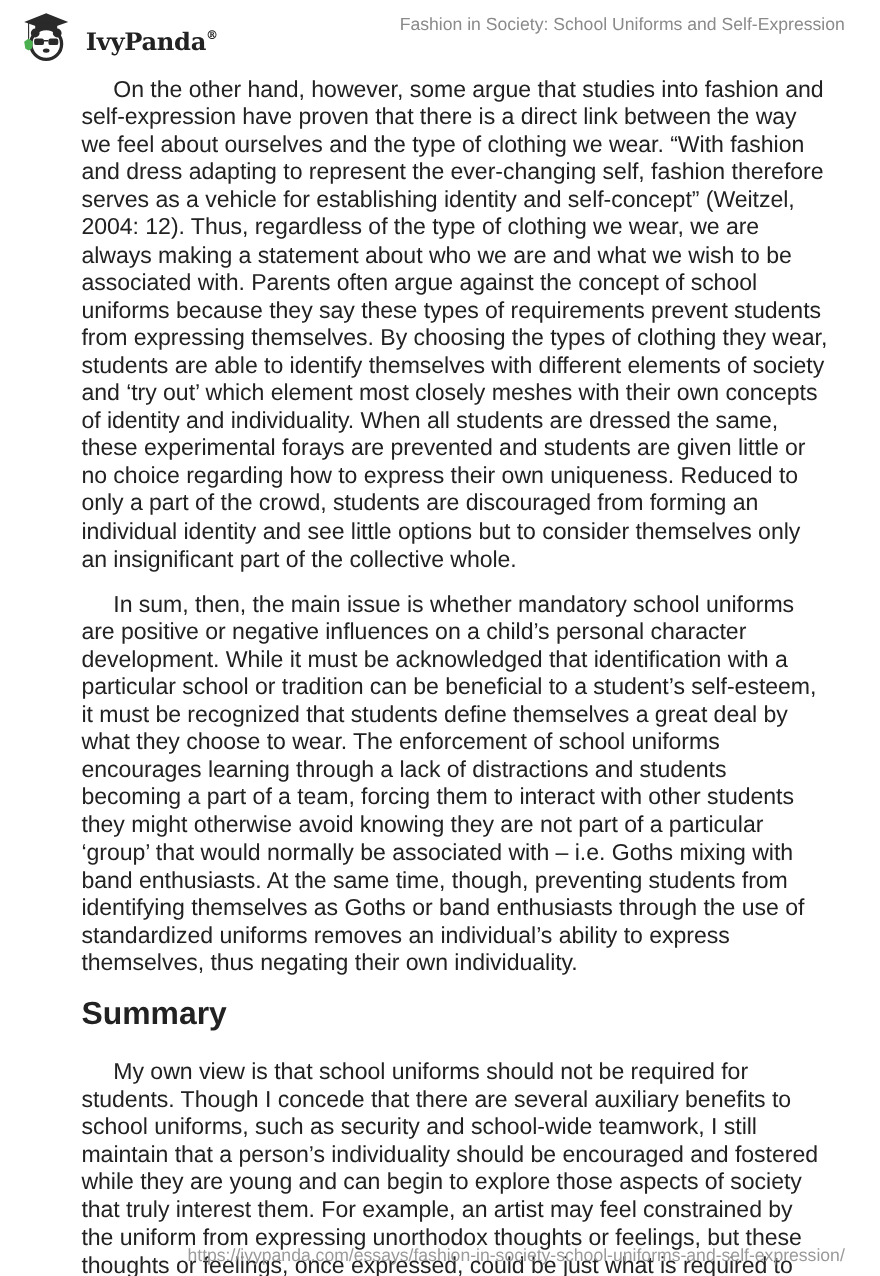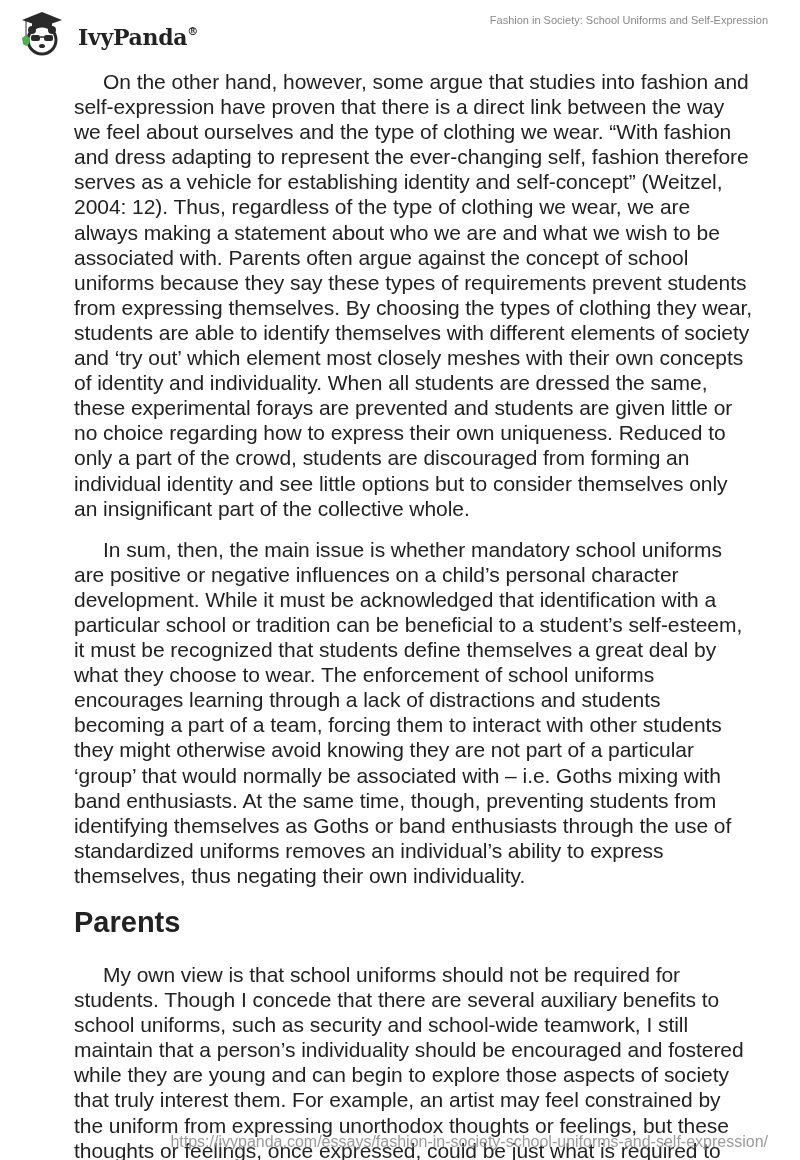--- a/index.html
+++ b/index.html
@@ -2,21 +2,21 @@
 <html><head>
 <meta charset="utf-8">
 <style>
   html, body { margin: 0; padding: 0; background: #ffffff; }
   body { width: 800px; height: 1160px; position: relative; overflow: hidden; font-family: "Liberation Sans", sans-serif; color: #222; }
   .header { position: absolute; left: 0; top: 0; width: 800px; height: 62px; }
   .logo { position: absolute; left: 18px; top: 8px; display: flex; align-items: center; }
   .logo svg { width: 46px; height: 48px; }
   .logo-text { font-family: "DejaVu Serif", serif; font-weight: bold; font-size: 22px; color: #222; margin-left: 14px; margin-top: 6px; letter-spacing: -0.3px; }
   .logo-text sup { font-size: 11px; vertical-align: 10px; font-weight: bold; }
-  .doc-title { position: absolute; right: 32px; top: 14px; font-size: 11px; color: #8a8a8a; }
+  .doc-title { position: absolute; right: 32px; top: 14px; font-size: 16px; color: #8a8a8a; }
   .content { position: absolute; left: 74px; top: 69px; width: 680px; }
   p { margin: 0 0 16px 0; font-size: 21px; line-height: 25.1px; color: #222; text-indent: 29px; letter-spacing: -0.05px; }
   h2 { font-size: 29px; font-weight: bold; margin: 10px 0 22px 0; color: #222; line-height: 36px; }
   .footer-url { position: absolute; right: 32px; top: 1133px; font-size: 16px; color: #9a9a9a; }
 </style>
 </head>
 <body>
 
 <div class="header">
   <div class="logo">
@@ -36,17 +36,17 @@
       </svg>
     </span>
     <span class="logo-text"><span>IvyPanda</span><sup>®</sup></span>
   </div>
   <div class="doc-title">Fashion in Society: School Uniforms and Self-Expression</div>
 </div>
 
 <div class="content">
   <p>On the other hand, however, some argue that studies into fashion and self-expression have proven that there is a direct link between the way we feel about ourselves and the type of clothing we wear. “With fashion and dress adapting to represent the ever-changing self, fashion therefore serves as a vehicle for establishing identity and self-concept” (Weitzel, 2004: 12). Thus, regardless of the type of clothing we wear, we are always making a statement about who we are and what we wish to be associated with. Parents often argue against the concept of school uniforms because they say these types of requirements prevent students from expressing themselves. By choosing the types of clothing they wear, students are able to identify themselves with different elements of society and ‘try out’ which element most closely meshes with their own concepts of identity and individuality. When all students are dressed the same, these experimental forays are prevented and students are given little or no choice regarding how to express their own uniqueness. Reduced to only a part of the crowd, students are discouraged from forming an individual identity and see little options but to consider themselves only an insignificant part of the collective whole.</p>
   <p>In sum, then, the main issue is whether mandatory school uniforms are positive or negative influences on a child’s personal character development. While it must be acknowledged that identification with a particular school or tradition can be beneficial to a student’s self-esteem, it must be recognized that students define themselves a great deal by what they choose to wear. The enforcement of school uniforms encourages learning through a lack of distractions and students becoming a part of a team, forcing them to interact with other students they might otherwise avoid knowing they are not part of a particular ‘group’ that would normally be associated with – i.e. Goths mixing with band enthusiasts. At the same time, though, preventing students from identifying themselves as Goths or band enthusiasts through the use of standardized uniforms removes an individual’s ability to express themselves, thus negating their own individuality.</p>
-  <h2>Parents</h2>
+  <h2>Summary</h2>
   <p>My own view is that school uniforms should not be required for students. Though I concede that there are several auxiliary benefits to school uniforms, such as security and school-wide teamwork, I still maintain that a person’s individuality should be encouraged and fostered while they are young and can begin to explore those aspects of society that truly interest them. For example, an artist may feel constrained by the uniform from expressing unorthodox thoughts or feelings, but these thoughts or feelings, once expressed, could be just what is required to solve a major issue within the school or community. A budding scientist may feel constrained to operate solely within the bounds of the given experiment, similarly constrained by the uniform, rather than branching out to explore her own ideas and solving an ecological problem nearby.</p>
 </div>
 
 <div class="footer-url">https://ivypanda.com/essays/fashion-in-society-school-uniforms-and-self-expression/</div>
 
 </body></html>

